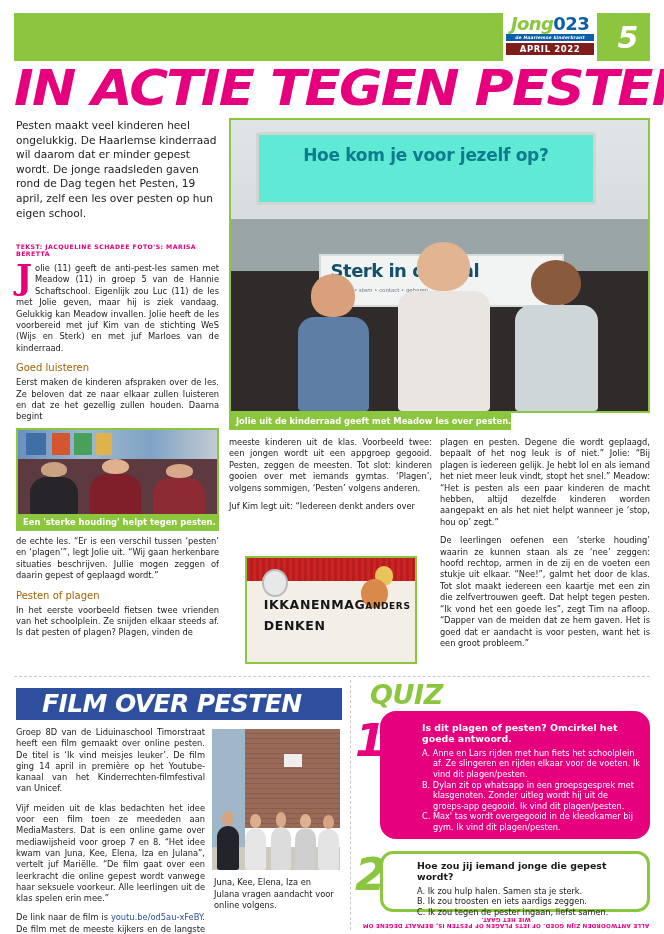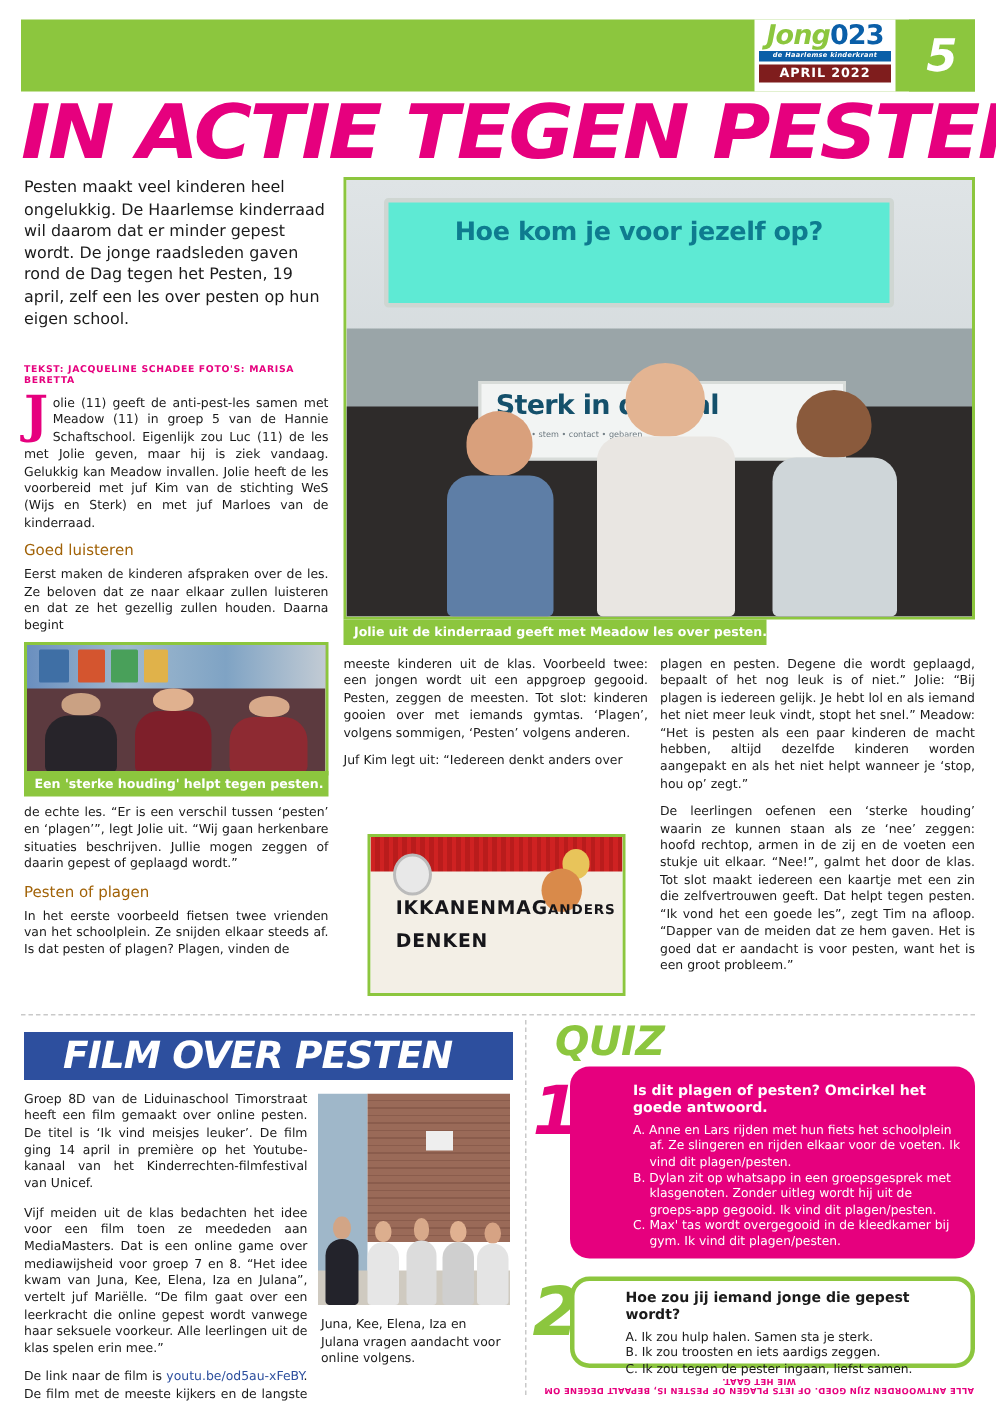--- a/index.html
+++ b/index.html
@@ -174,21 +174,21 @@
     padding:3px 4px 0 4px;box-sizing:border-box;
   }
 
   
   .quiz-title{
     position:absolute;left:370px;top:681px;
     color:#8cc63e;font-weight:bold;font-style:italic;font-size:27px;
     letter-spacing:-0.4px;line-height:28px;
   }
   .qcard{position:absolute;border-radius:13px;box-sizing:border-box;}
-  .q1{left:380px;top:711px;width:270px;height:128px;background:#e6007e;}
+  .q1{left:380px;top:711px;width:270px;height:128px;background:#e6007e;border-radius:16px;}
   .q2{left:380px;top:851px;width:270px;height:61px;
       background:#ffffff;border:3px solid #8cc63e;}
   .qnum{
     position:absolute;font-weight:bold;font-style:italic;font-size:45px;
     line-height:45px;
   }
   .qnum1{left:355px;top:718px;color:#e6007e;}
   .qnum2{left:355px;top:852px;color:#8cc63e;}
   .qhead{font-weight:bold;font-size:9.4px;line-height:11.4px;margin:0 0 3px 0;}
   .qopt{font-size:8.2px;line-height:10.6px;margin:0;padding-left:11px;text-indent:-11px;}

